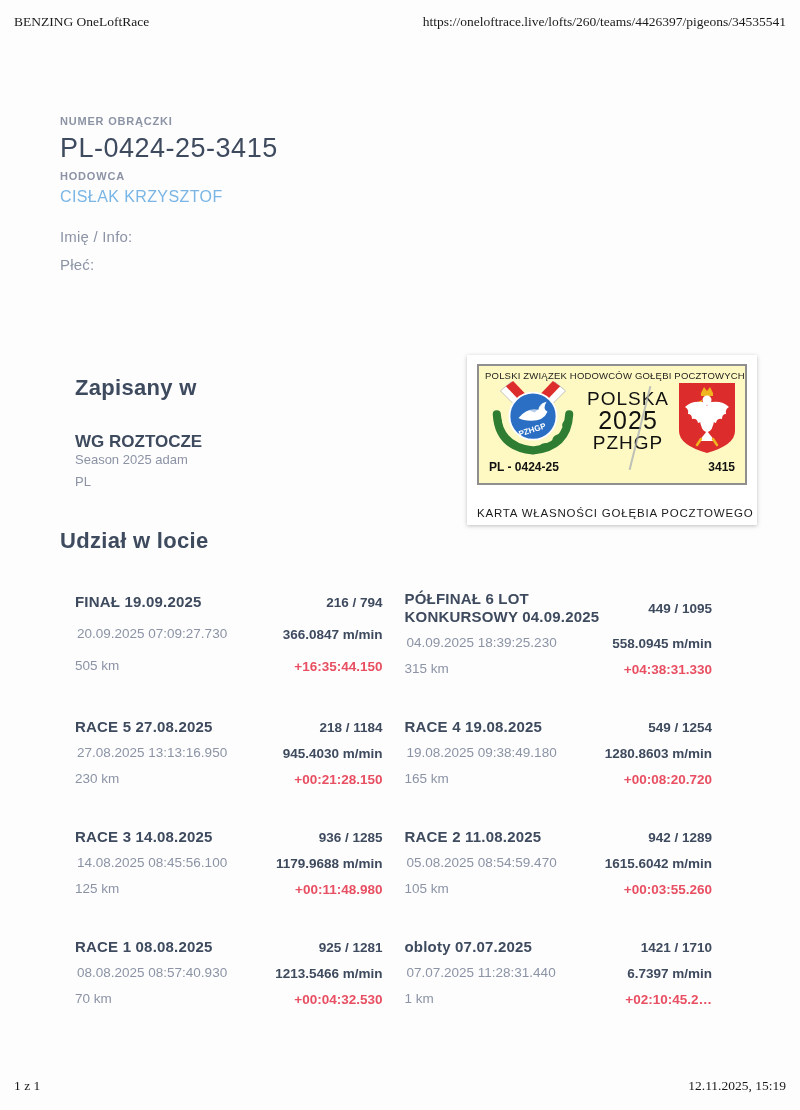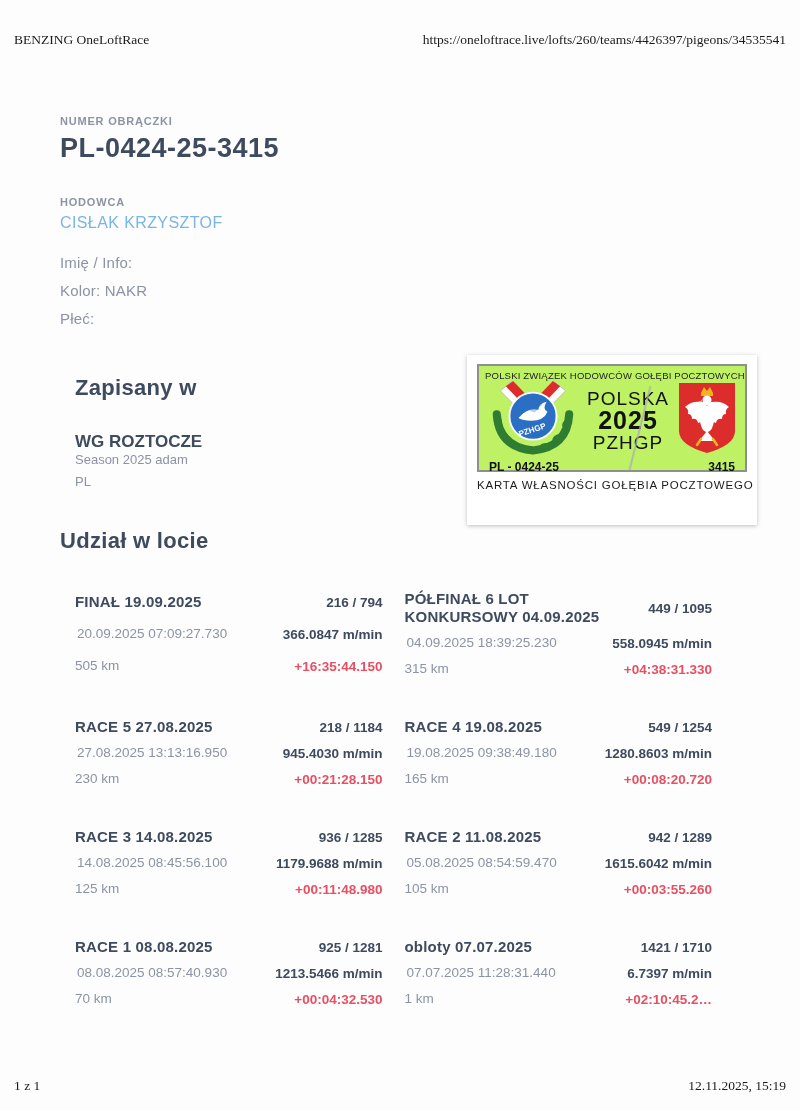--- a/index.html
+++ b/index.html
@@ -9,32 +9,32 @@
     background:#fdfdfd; overflow:hidden;
     font-family:"Liberation Sans","DejaVu Sans",sans-serif;
   }
   
   .print-header, .print-footer {
     position:absolute; left:14px; right:14px;
     display:flex; justify-content:space-between;
     font-family:"Liberation Serif","DejaVu Serif",serif;
     font-size:13.5px; color:#1a1a1a;
   }
-  .print-header { top:32px; }
+  .print-header { top:14px; }
   .print-footer { bottom:16px; }
 
   
   .pigeon-info { position:absolute; top:115px; left:60px; }
   .small-label {
     font-size:11px; font-weight:bold; letter-spacing:.8px;
     color:#8b93a5; margin-bottom:6px;
   }
   .ring-number {
-    font-size:27px; font-weight:bold; color:#3e4a5e;
-    letter-spacing:.5px; margin-bottom:32px;
+    font-size:27px; font-weight:normal; color:#3e4a5e;
+    letter-spacing:.5px; margin-bottom:6px;
   }
   .breeder-link {
     display:inline-block; font-size:16px; color:#79b5e5;
     text-decoration:none; letter-spacing:.4px; margin-bottom:22px;
   }
   .meta-line { font-size:15px; color:#8b93a5; margin-bottom:11px; letter-spacing:.2px; }
 
   
   .zapisany { position:absolute; top:375px; left:75px; }
   .section-heading { font-size:22px; font-weight:bold; color:#3e4a5e; letter-spacing:.3px; }
@@ -42,46 +42,46 @@
   .loft-season { font-size:13px; color:#8b93a5; }
   .loft-country { font-size:13px; color:#8b93a5; margin-top:7px; }
 
   
   .own-card {
     position:absolute; top:355px; left:467px; width:290px; height:170px;
     background:#ffffff; box-shadow:0 1px 4px rgba(0,0,0,.25);
     padding:9px 10px 0 10px;
   }
   .own-card-box {
-    position:relative; border:2px solid #8f8f8f; height:108px;
-    padding:4px 6px 0 6px; background:#bef264;
+    position:relative; border:2px solid #8f8f8f; height:121px;
+    padding:4px 6px 0 6px; background:#fef9c3;
   }
   .own-card-header {
     font-size:9.5px; color:#1c1c1c; text-align:center;
     letter-spacing:.2px; white-space:nowrap;
   }
   .own-card-mid {
     display:flex; align-items:center; justify-content:space-between;
     height:78px; padding:0 2px;
   }
   .own-card-center { text-align:center; line-height:1; color:#111; position:relative; }
   .cc-country { font-size:19px; letter-spacing:1px; font-weight:500; }
-  .cc-year { font-size:25px; font-weight:700; letter-spacing:1px; }
+  .cc-year { font-size:25px; font-weight:400; letter-spacing:1px; }
   .cc-org { font-size:19px; letter-spacing:1px; font-weight:500; }
   .pen-mark {
     position:absolute; left:52px; top:-4px; width:2px; height:86px;
     background:#a8adb3; transform:rotate(14deg); opacity:.75; pointer-events:none;
   }
   .own-card-ringrow {
     display:flex; justify-content:space-between; align-items:center;
     padding:1px 4px 0 4px; font-size:12px; font-weight:bold; color:#111;
   }
   .own-card-footer {
     text-align:center; font-size:11.5px; color:#1c1c1c;
-    letter-spacing:.8px; margin-top:7px; white-space:nowrap;
+    letter-spacing:.8px; margin-top:22px; white-space:nowrap;
   }
 
   
   .races { position:absolute; top:528px; left:60px; width:680px; }
   .race-grid {
     margin:36px 0 0 15px; width:637px;
     display:grid; grid-template-columns:1fr 1fr; column-gap:22px; row-gap:40px;
   }
   .race-cell {
     display:grid; grid-template-columns:1fr auto; column-gap:10px; row-gap:8px;
@@ -103,21 +103,20 @@
     <span>BENZING OneLoftRace</span>
     <span>https://oneloftrace.live/lofts/260/teams/4426397/pigeons/34535541</span>
   </div>
 
   <div class="pigeon-info">
     <div class="small-label">NUMER OBRĄCZKI</div>
     <div class="ring-number">PL-0424-25-3415</div>
     <div class="small-label">HODOWCA</div>
     <a href="#" class="breeder-link">CISŁAK KRZYSZTOF</a>
     <div class="meta-line">Imię / Info:</div>
-    <div class="meta-line">Kolor: NAKR</div>
     <div class="meta-line">Płeć:</div>
   </div>
 
   <div class="zapisany">
     <div class="section-heading">Zapisany w</div>
     <div class="loft-name">WG ROZTOCZE</div>
     <div class="loft-season">Season 2025 adam</div>
     <div class="loft-country">PL</div>
   </div>
 

